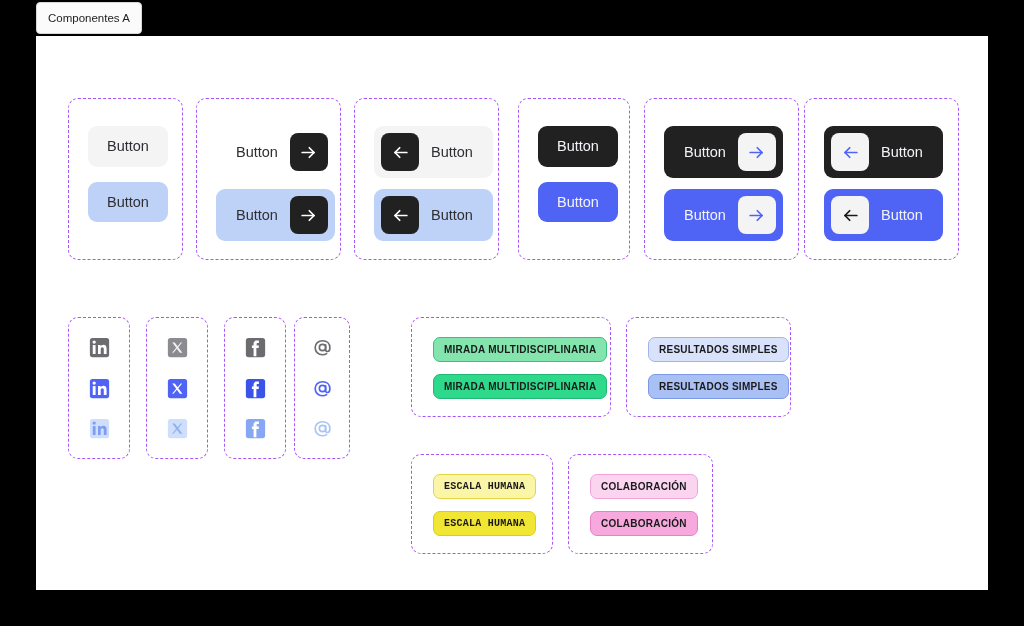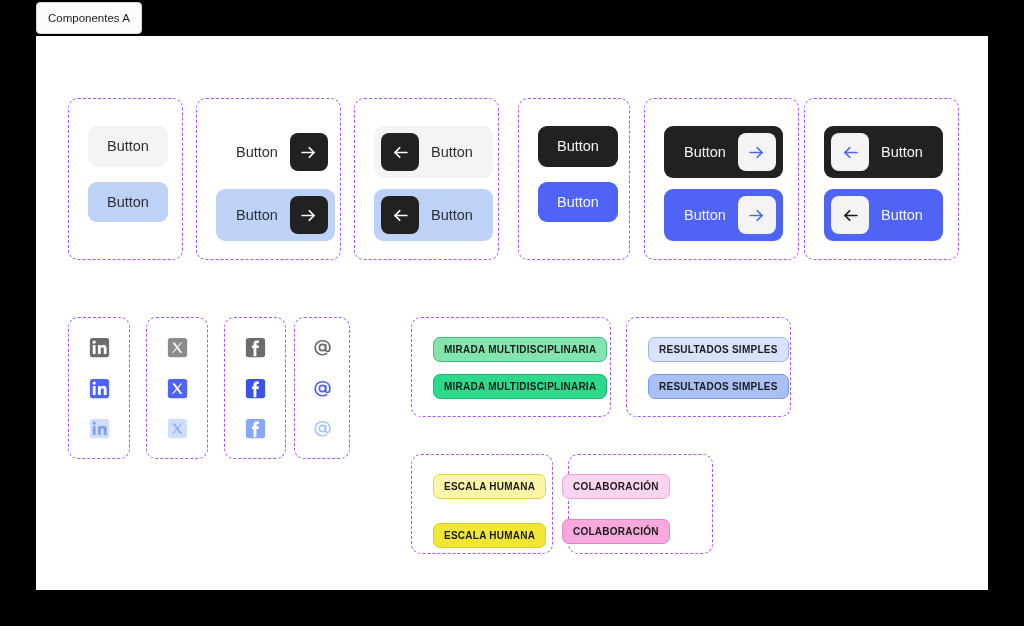--- a/index.html
+++ b/index.html
@@ -323,31 +323,31 @@
   <div class="tag-stack" style="left:612px; top:301px; gap:12px; align-items:flex-start;">
     <div class="tag tag-blue-l">
       <span>RESULTADOS SIMPLES</span>
     </div>
     <div class="tag tag-blue-s">
       <span>RESULTADOS SIMPLES</span>
     </div>
   </div>
 
   <div class="frame" style="left:375px; top:418px; width:142px; height:100px;"></div>
-  <div class="tag-stack" style="left:397px; top:438px; gap:24px; align-items:flex-start;">
+  <div class="tag-stack" style="left:397px; top:438px; gap:12px; align-items:flex-start;font-family:Liberation Mono, monospace;">
     <div class="tag tag-yel-l">
       <span>ESCALA HUMANA</span>
     </div>
     <div class="tag tag-yel-s">
       <span>ESCALA HUMANA</span>
     </div>
   </div>
 
   <div class="frame" style="left:532px; top:418px; width:145px; height:100px;"></div>
-  <div class="tag-stack" style="left:526px; top:438px; gap:20px; align-items:flex-start;">
+  <div class="tag-stack" style="left:554px; top:438px; gap:12px; align-items:flex-start;">
     <div class="tag tag-pink-l">
       <span>COLABORACIÓN</span>
     </div>
     <div class="tag tag-pink-s">
       <span>COLABORACIÓN</span>
     </div>
   </div>
 
 </div>
 

